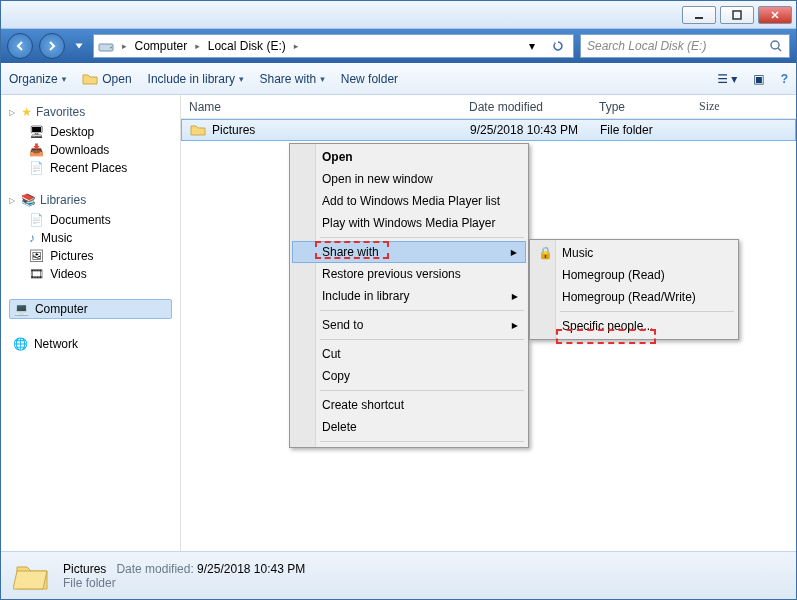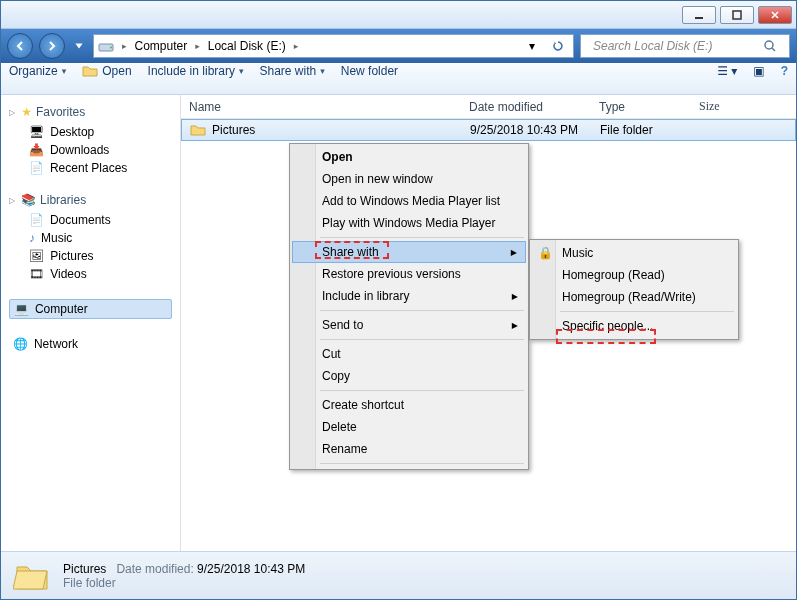--- a/index.html
+++ b/index.html
@@ -13,23 +13,23 @@
 .titlebar .close { background: linear-gradient(#ee8e8e,#c83a29); color:#fff; }
 
 .navbar { height:34px; background: linear-gradient(#4b8ad1,#2c63a8); display:flex; align-items:center; padding:0 6px; gap:6px; }
 .navbtn { width:26px; height:26px; border-radius:50%; background: radial-gradient(#6aa8e5,#3b76bb); border:1px solid #1f4e82; display:flex; align-items:center; justify-content:center; cursor:pointer; }
 .navbtn svg { width:12px; height:12px; fill:#fff; }
 .navbtn.small { width:16px; height:16px; border-radius:0; background:none; border:none; }
 .addressbox { flex:1; height:24px; background:#fff; border:1px solid #85a3c7; display:flex; align-items:center; padding:0 4px; gap:4px; font-size:12px; }
 .addressbox .crumb { cursor:pointer; color:#000; }
 .addressbox .sep { font-size:9px; color:#666; padding:0 4px; }
 .addr-btn { width:22px; height:22px; display:flex; align-items:center; justify-content:center; cursor:pointer; }
-.searchbox { width:210px; height:24px; background:#fff; border:1px solid #85a3c7; display:flex; align-items:center; padding:0 12px; font-size:12px; color:#888; font-style:italic; }
-
-.toolbar { height:32px; background: linear-gradient(#f7fbff,#e5eff9); border-top:1px solid #fff; border-bottom:1px solid #c5d5e8; display:flex; align-items:flex-start; padding:0 8px; gap:16px; font-size:12px; }
+.searchbox { width:210px; height:24px; background:#fff; border:1px solid #85a3c7; display:flex; align-items:center; padding:0 6px; font-size:12px; color:#888; font-style:italic; }
+
+.toolbar { height:32px; background: linear-gradient(#f7fbff,#e5eff9); border-top:1px solid #fff; border-bottom:1px solid #c5d5e8; display:flex; align-items:center; padding:0 8px; gap:16px; font-size:12px; }
 .toolbar .tbtn { color:#1a3e6e; cursor:pointer; display:flex; align-items:center; gap:4px; }
 .toolbar .drop::after { content:" ▾"; font-size:9px; color:#3a5a80; }
 .toolbar .spacer { flex:1; }
 
 .body { flex:1; display:flex; background:#fff; min-height:0; }
 .sidebar { width:180px; border-right:1px solid #e1e1e1; padding:10px 8px; font-size:12px; }
 .sidebar .group { margin-bottom:16px; }
 .sidebar .head { display:flex; align-items:center; gap:4px; color:#36536f; font-weight:normal; margin-bottom:4px; cursor:pointer; }
 .sidebar .head::before { content:"▷"; font-size:8px; color:#888; margin-right:2px; }
 .sidebar .item { display:flex; align-items:center; gap:6px; padding:2px 0 2px 20px; cursor:pointer; color:#000; }
@@ -260,21 +260,20 @@
     <div class="mi">Restore previous versions</div>
     <div class="mi arrow">Include in library</div>
     <hr>
     <div class="mi arrow">Send to</div>
     <hr>
     <div class="mi">Cut</div>
     <div class="mi">Copy</div>
     <hr>
     <div class="mi">Create shortcut</div>
     <div class="mi">Delete</div>
-    <div class="mi">Rename</div>
     <hr>
   </div>
 
   <div class="ctxmenu sub-ctx">
     <div class="iconcol"></div>
     <div class="mi">
         <span class="lockicon">🔒</span>
         <span>Music</span>
       </div>
     <div class="mi">Homegroup (Read)</div>

